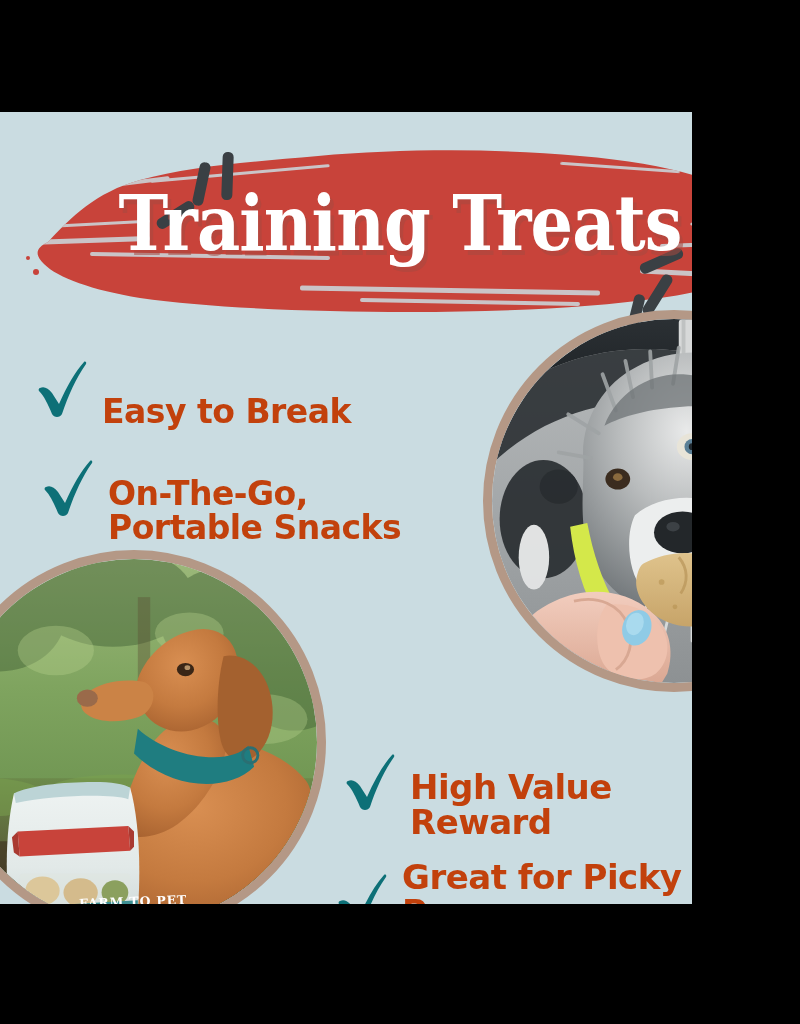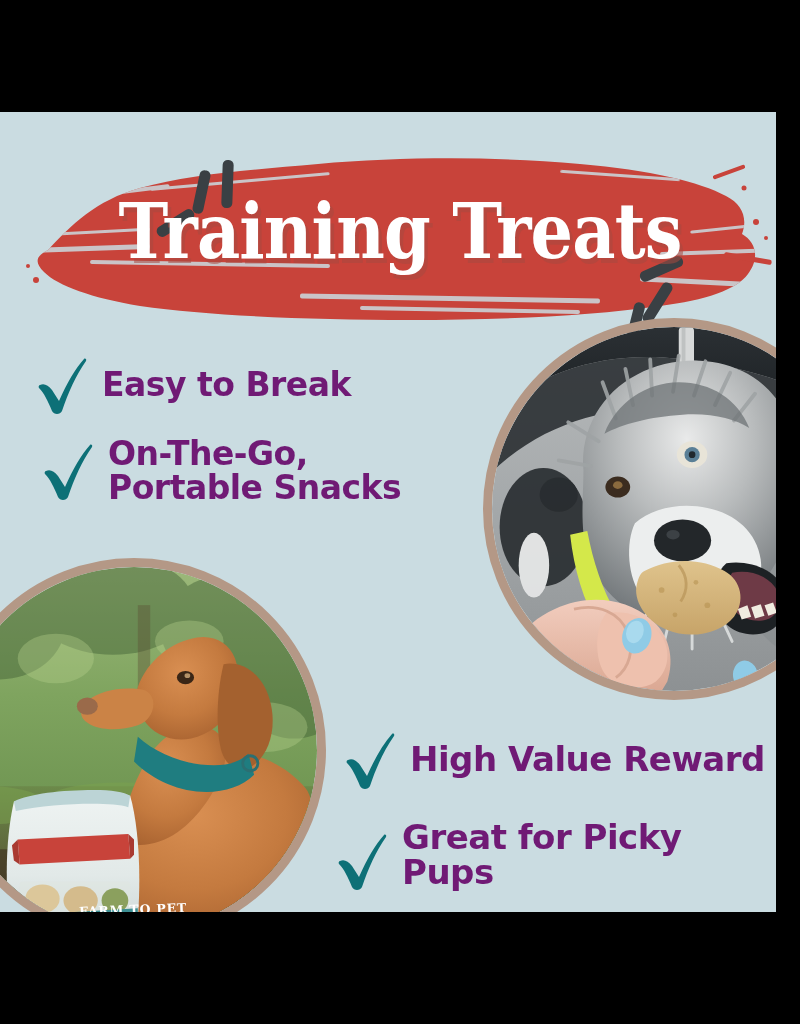--- a/index.html
+++ b/index.html
@@ -30,22 +30,22 @@
     background: #000000;
     z-index: 60;
   }
   .bar.top    { top: 0;    height: 112px; }
   .bar.bottom { top: 912px; height: 112px; }
 
   
   #canvas {
     position: absolute;
     left: 0;
-    top: 112px;
-    width: 776px;
+    top: 104px;
+    width: 692px;
     height: 800px;
     background: #cadce1;
     overflow: hidden;
   }
 
   
   #brush-wrap {
     position: absolute;
     left: 0;
     top: 18px;
@@ -91,23 +91,24 @@
     flex: 0 0 auto;
     width: 54px;
     height: 60px;
     display: block;
   }
   .feature-label {
     font-family: "DejaVu Sans", "Liberation Sans", sans-serif;
     font-weight: bold;
     font-size: 33px;
     line-height: 1.04;
-    color: #701a75;
+    color: #c2410c;
     letter-spacing: -0.5px;
     white-space: pre-line;
+    margin-top: 48px;
   }
 
   #feature-0 { left: 34px;  top: 243px; }
   #feature-1 { left: 40px;  top: 325px; }
   #feature-2 { left: 342px; top: 618px; }
   #feature-3 { left: 334px; top: 708px; align-items: flex-end; }
 
   #feature-2 .feature-label,
   #feature-3 .feature-label { font-size: 34px; }
 

